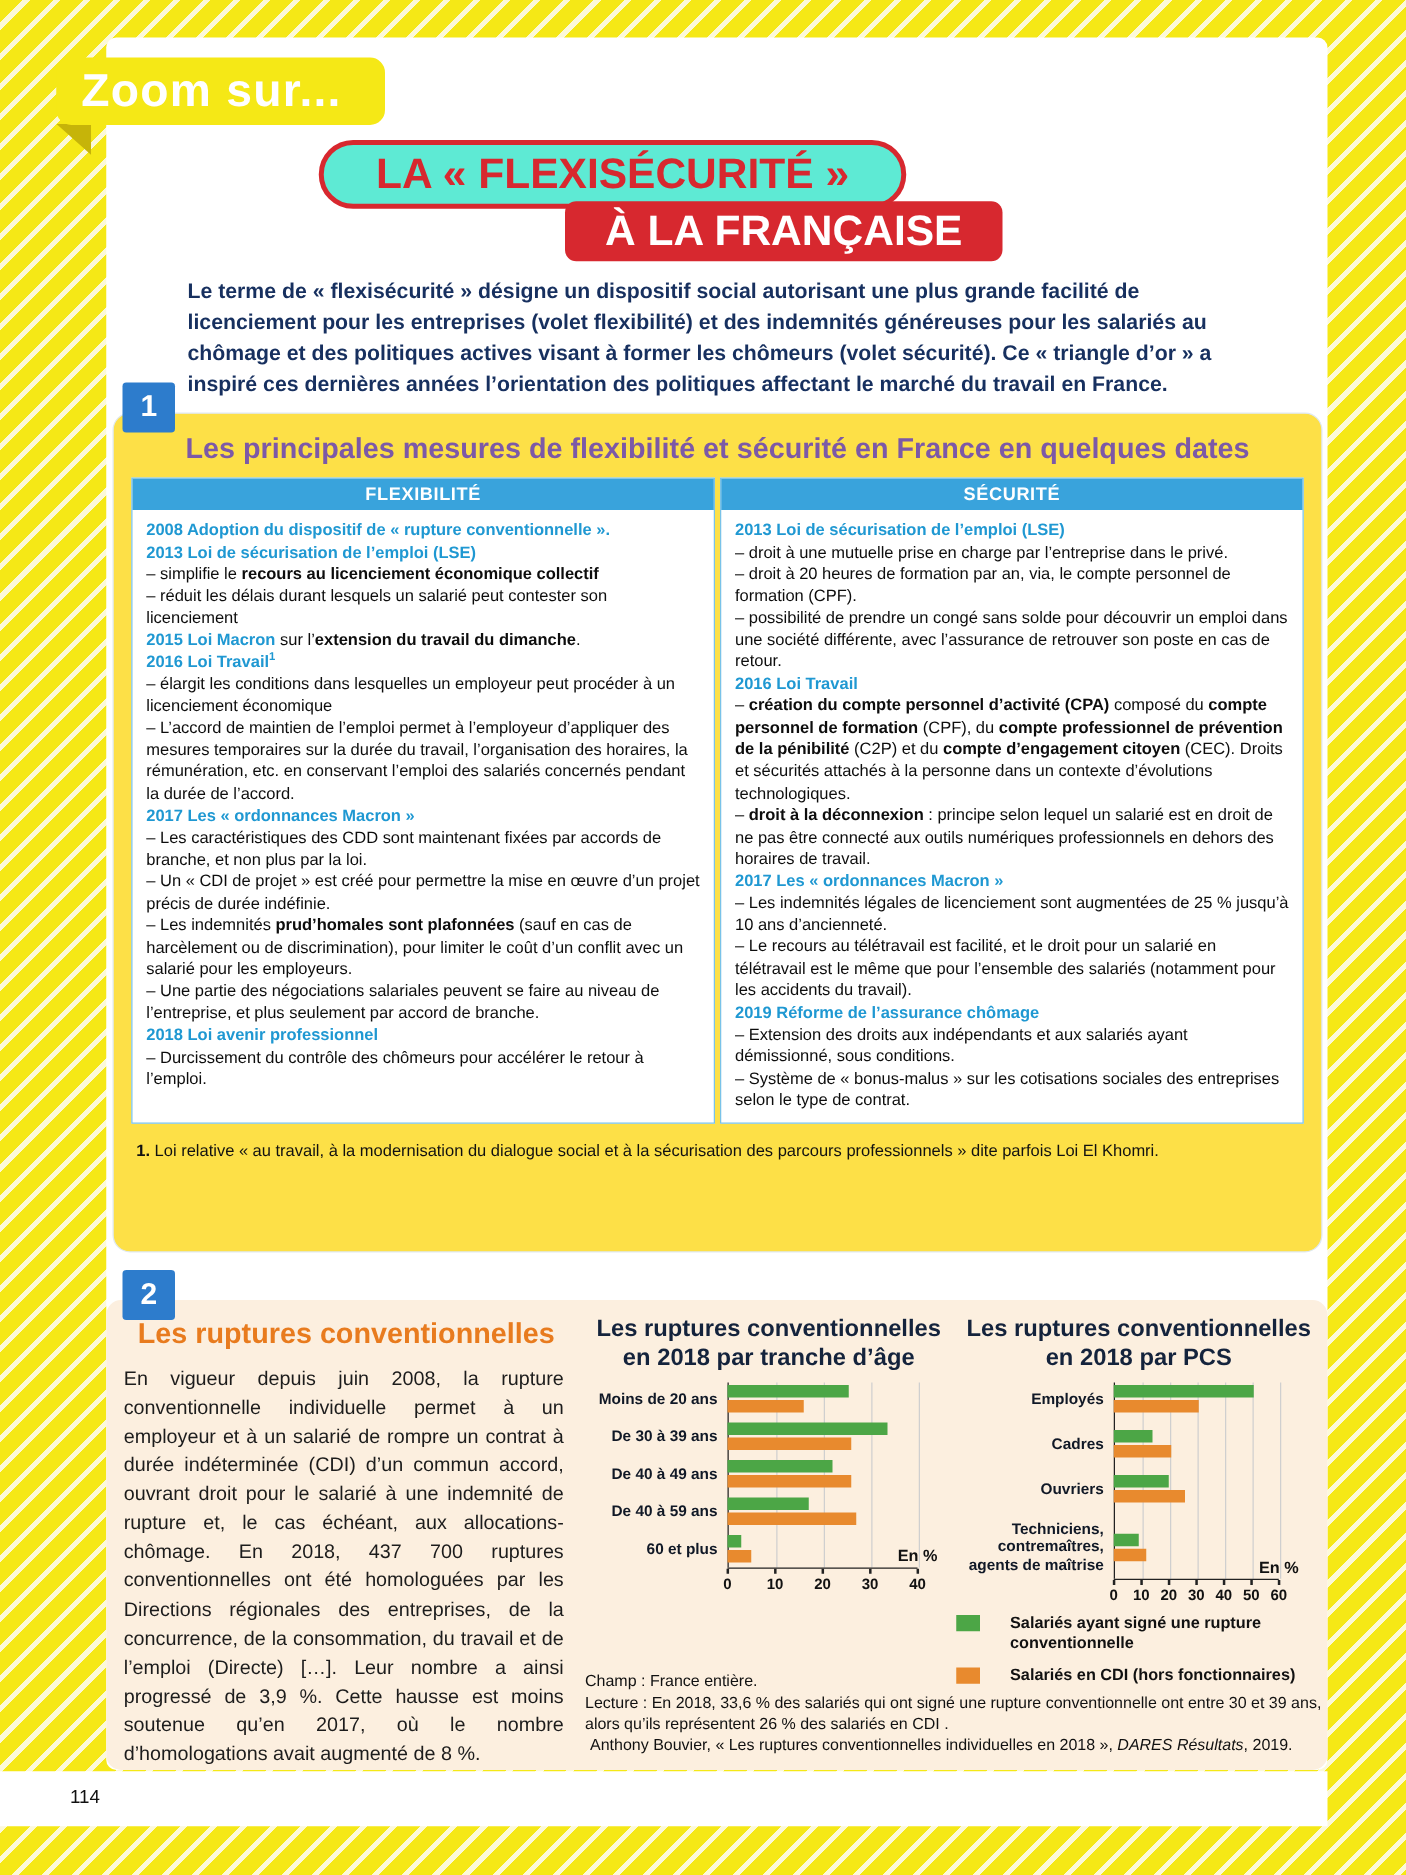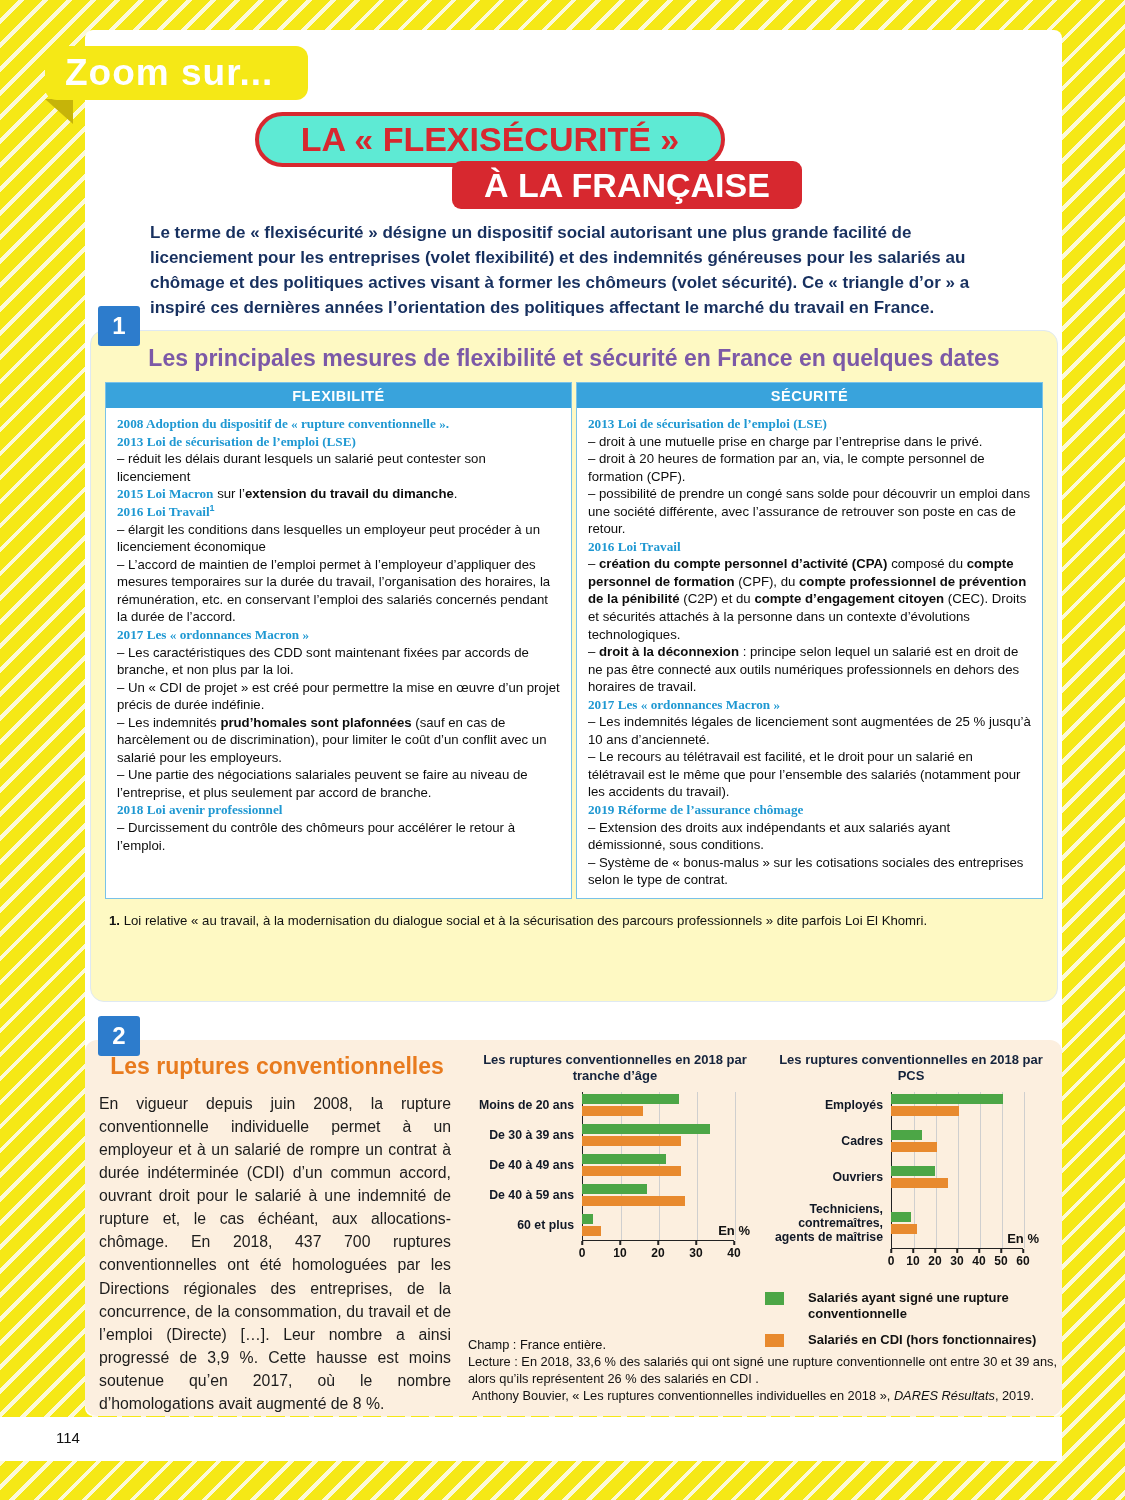--- a/index.html
+++ b/index.html
@@ -23,42 +23,42 @@
   .t1{position:absolute;left:255px;top:112px;width:470px;height:55px;background:#5eead4;border:4px solid #d7282f;border-radius:30px;color:#d7282f;font-size:34px;font-weight:bold;display:flex;align-items:center;justify-content:center;z-index:3;}
   .t2{position:absolute;left:452px;top:161px;width:350px;height:48px;background:#d7282f;border-radius:9px;color:#fff;font-size:34px;font-weight:bold;display:flex;align-items:center;justify-content:center;z-index:4;}
 
   .intro{position:absolute;left:150px;top:221px;width:820px;margin:0;font-size:17px;font-weight:bold;color:#17305f;line-height:1.47;}
 
   .badge{position:absolute;width:42px;height:40px;background:#2d7ccc;color:#fff;font-size:24px;font-weight:bold;display:flex;align-items:center;justify-content:center;border-radius:3px;z-index:6;}
   .badge1{left:98px;top:306px;}
   .badge2{left:98px;top:1016px;}
 
   
-  .s1{position:absolute;left:90px;top:330px;width:968px;min-height:672px;background:#fef9c3;border:1px solid #dfe9f2;border-radius:14px;padding:12px 14px 14px;}
+  .s1{position:absolute;left:90px;top:330px;width:968px;min-height:672px;background:#fde047;border:1px solid #dfe9f2;border-radius:14px;padding:12px 14px 14px;}
   .s1-title{text-align:center;color:#7c59a7;font-size:23px;font-weight:bold;margin:2px 0 10px;}
   .ttable{display:flex;gap:4px;}
   .tcol{flex:1;border:1.5px solid #79c2e8;display:flex;flex-direction:column;background:#fff;}
   .thead{background:#39a3dc;color:#fff;text-align:center;font-weight:bold;font-size:14.5px;letter-spacing:.5px;padding:5px 0 4px;}
   .tbody{padding:7px 11px 9px;font-size:13.2px;line-height:1.33;color:#0d0d0d;flex:1;}
   .tpar{margin:0;}
-  .run-h{color:#1f98d2;font-weight:bold;font-family:Liberation Serif, serif;}
+  .run-h{color:#1f98d2;font-weight:bold;}
   .run-b{font-weight:bold;}
   .run-hs{color:#1f98d2;font-weight:bold;font-size:9px;vertical-align:super;}
   .footnote1{margin:14px 4px 0;font-size:13.2px;color:#111;}
   .fn-b{font-weight:bold;}
 
   
   .s2{position:absolute;left:85px;top:1040px;width:977px;height:376px;background:#fcefdf;border-radius:12px;}
   .s2-title{position:absolute;left:12px;top:13px;width:360px;text-align:center;color:#e87b1e;font-size:23px;font-weight:bold;margin:0;}
   .s2-body{position:absolute;left:14px;top:52px;width:352px;margin:0;font-size:15.8px;line-height:1.46;text-align:justify;color:#1c1c1c;hyphens:auto;-webkit-hyphens:auto;}
 
   .chartbox{position:absolute;}
   .chart1{left:385px;top:12px;width:290px;}
   .chart2{left:688px;top:12px;width:276px;}
-  .ctitle{margin:0 0 8px;text-align:center;font-size:13px;line-height:1.22;color:#14233c;font-weight:bold;}
+  .ctitle{margin:0 0 8px;text-align:center;font-size:19px;line-height:1.22;color:#14233c;font-weight:bold;}
   .cbody{position:relative;}
   .crows{position:relative;display:flex;flex-direction:column;padding:2px 0 4px;}
   .cgrid{position:absolute;top:0;bottom:0;border-left:1.5px solid #222;z-index:0;}
   .gridline{position:absolute;top:0;bottom:0;width:1px;background:#cfcfcf;}
   .crow{display:flex;align-items:center;position:relative;z-index:1;}
   .clabel{text-align:right;padding-right:8px;font-weight:bold;font-size:12.3px;line-height:1.15;white-space:pre-line;color:#101826;flex:0 0 auto;}
   .cbars{display:flex;flex-direction:column;gap:2px;}
   .cbar{height:10px;}
   .caxis{position:relative;border-top:1.6px solid #222;height:22px;}
   .tick{position:absolute;top:0;width:1.5px;height:4px;background:#222;transform:translateX(-50%);}
@@ -92,20 +92,21 @@
 <div class="badge badge1">1</div>
 
 <section class="s1">
   <h2 class="s1-title">Les principales mesures de flexibilité et sécurité en France en quelques dates</h2>
   <div class="ttable">
     <div class="tcol">
       <div class="thead">FLEXIBILITÉ</div>
       <div class="tbody" id="col-flex">
           <p class="tpar"><span class="run-h">2008 Adoption du dispositif de « rupture conventionnelle ».</span></p>
           <p class="tpar"><span class="run-h">2013 Loi de sécurisation de l’emploi (LSE)</span></p>
+          <p class="tpar"><span>– simplifie le </span><span class="run-b">recours au licenciement économique collectif</span></p>
           <p class="tpar"><span>– réduit les délais durant lesquels un salarié peut contester son licenciement</span></p>
           <p class="tpar"><span class="run-h">2015 Loi Macron</span><span> sur l’</span><span class="run-b">extension du travail du dimanche</span><span>.</span></p>
           <p class="tpar"><span class="run-h">2016 Loi Travail</span><span class="run-hs">1</span></p>
           <p class="tpar"><span>– élargit les conditions dans lesquelles un employeur peut procéder à un licenciement économique</span></p>
           <p class="tpar"><span>– L’accord de maintien de l’emploi permet à l’employeur d’appliquer des mesures temporaires sur la durée du travail, l’organisation des horaires, la rémunération, etc. en conservant l’emploi des salariés concernés pendant la durée de l’accord.</span></p>
           <p class="tpar"><span class="run-h">2017 Les « ordonnances Macron »</span></p>
           <p class="tpar"><span>– Les caractéristiques des CDD sont maintenant fixées par accords de branche, et non plus par la loi.</span></p>
           <p class="tpar"><span>– Un « CDI de projet » est créé pour permettre la mise en œuvre d’un projet précis de durée indéfinie.</span></p>
           <p class="tpar"><span>– Les indemnités </span><span class="run-b">prud’homales sont plafonnées</span><span> (sauf en cas de harcèlement ou de discrimination), pour limiter le coût d’un conflit avec un salarié pour les employeurs.</span></p>
           <p class="tpar"><span>– Une partie des négociations salariales peuvent se faire au niveau de l’entreprise, et plus seulement par accord de branche.</span></p>

